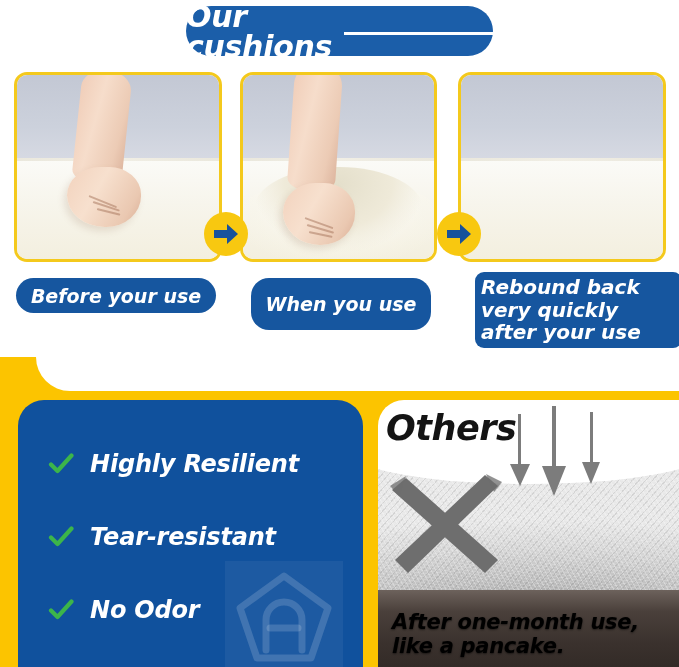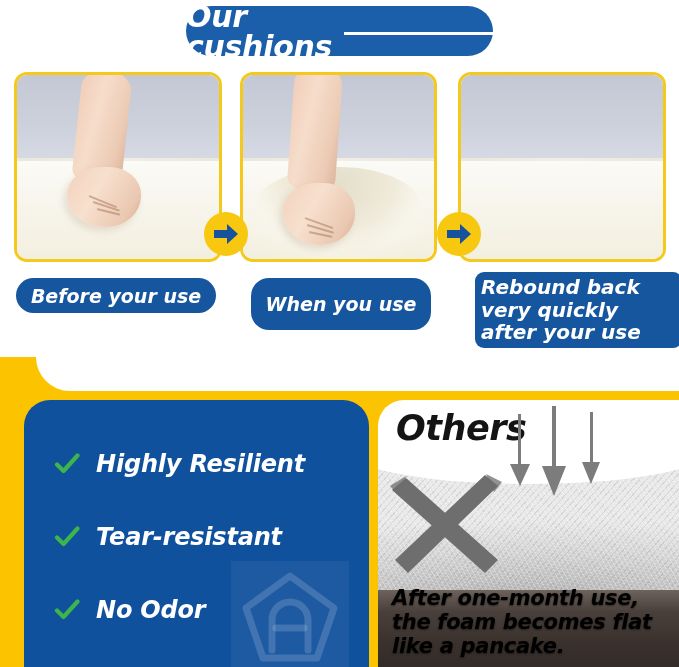--- a/index.html
+++ b/index.html
@@ -218,21 +218,21 @@
     top: 357px;
     width: 660px;
     height: 34px;
     background: #ffffff;
     border-bottom-left-radius: 34px;
   }
 
   
   .blue-panel {
     position: absolute;
-    left: 24px;
+    left: 18px;
     top: 400px;
     width: 345px;
     height: 267px;
     background: #10519d;
     border-top-left-radius: 26px;
     border-top-right-radius: 26px;
     overflow: hidden;
   }
   .feature-list {
     position: absolute;
@@ -278,21 +278,21 @@
     left: 378px;
     top: 400px;
     width: 301px;
     height: 267px;
     background: #ffffff;
     border-top-left-radius: 26px;
     overflow: hidden;
   }
   .others-title {
     position: absolute;
-    left: 18px;
+    left: 8px;
     top: 8px;
     font-size: 35px;
     font-weight: bold;
     font-style: italic;
     color: #141414;
     letter-spacing: -0.5px;
     z-index: 4;
   }
   
   .flat-foam {
@@ -503,18 +503,17 @@
           <path d="M6 18 L20 6 L112 88 L99 101 Z"></path>
           <path d="M112 14 L99 3 L9 88 L22 101 Z"></path>
           <path d="M100 2 L116 10 L108 20 Z" opacity=".75"></path>
           <path d="M20 4 L4 14 L13 24 Z" opacity=".75"></path>
         </g>
       </svg>
     </div>
 
     <div class="others-caption">
       <span>After one-month use,</span>
-      <span>the foam becomes flat</span>
       <span>like a pancake.</span>
     </div>
   </div>
 
 </div>
 
 </body></html>

